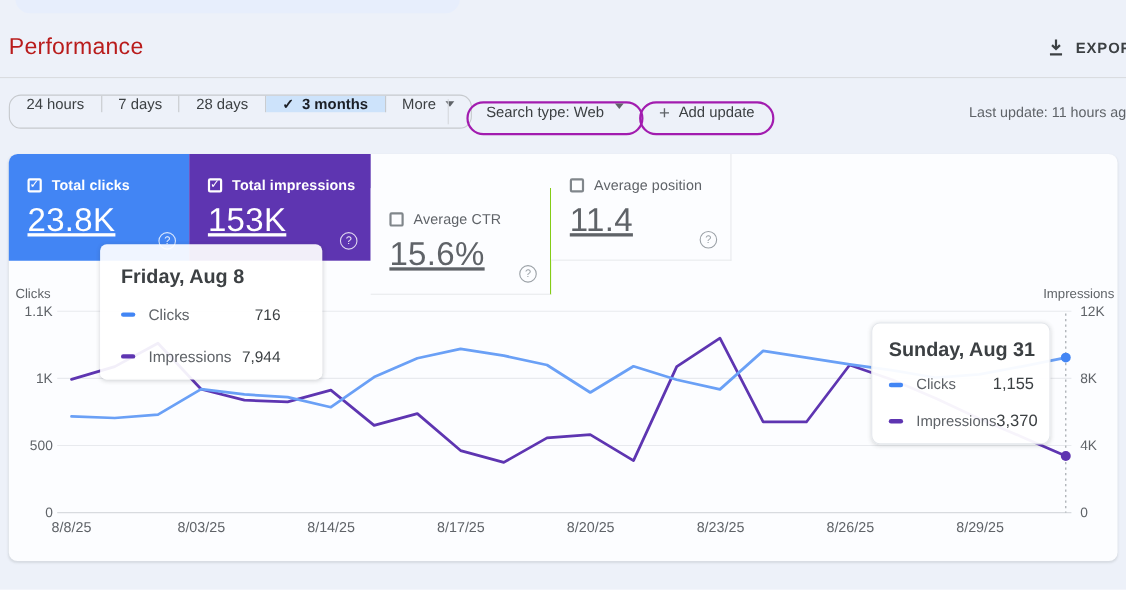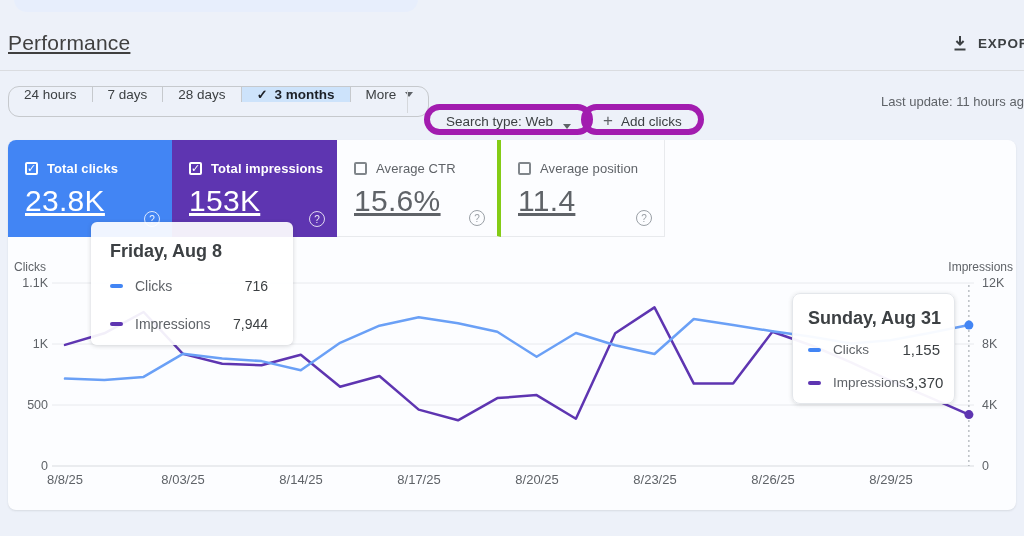--- a/index.html
+++ b/index.html
@@ -11,21 +11,21 @@
     color:#3c4043;
   }
   
   .topstrip {
     position:absolute; left:14px; top:-14px; width:404px; height:26px;
     background:#e7eefc; border-radius:14px;
   }
   
   .page-title {
     position:absolute; left:8px; top:31px;
-    font-size:21px; color:#404040; letter-spacing:.2px;text-decoration:underline;
+    font-size:21px; color:#b91c1c; letter-spacing:.2px;
   }
   .export-btn {
     position:absolute; left:952px; top:32px; height:22px;
     display:flex; align-items:center; gap:10px; cursor:pointer; white-space:nowrap;
   }
   .export-label { font-size:13.5px; font-weight:bold; color:#3c4043; letter-spacing:.8px; }
   .hdr-divider { position:absolute; left:0; top:70px; width:1024px; height:1px; background:#dadce0; }
 
   
   .seg-group {
@@ -40,23 +40,23 @@
   }
   .seg:last-child { border-right:none; }
   .seg.selected { background:#cde3fb; color:#1b1f26; font-weight:bold; }
   .seg .check { font-size:13px; color:#1b1f26; }
   .caret {
     width:0; height:0; border-left:4px solid transparent; border-right:4px solid transparent;
     border-top:5px solid #5f6368; display:inline-block; margin-left:2px;
   }
   .vsep { position:absolute; left:407px; top:90px; width:1px; height:23px; background:#d5d8dc; }
   .pill {
-    position:absolute; top:104px; height:31px;
-    display:flex; align-items:flex-end; gap:8px; padding:0 16px;
-    border:6px solid #a21caf; border-radius:16px; font-size:13.5px; color:#3c4043;
+    position:absolute; top:92px; height:31px;
+    display:flex; align-items:flex-start; gap:8px; padding:0 16px;
+    border:2px solid #a21caf; border-radius:16px; font-size:13.5px; color:#3c4043;
     cursor:pointer; white-space:nowrap;
   }
   .pill.searchtype { left:424px; }
   .pill.addfilter { left:581px; }
   .plus { font-size:17px; color:#5f6368; line-height:1; }
   .last-update {
     position:absolute; left:881px; top:94px; font-size:13px; color:#5f6368; white-space:nowrap;
   }
 
   
@@ -72,21 +72,21 @@
   .cbx {
     width:13px; height:13px; border-radius:2px; display:flex;
     align-items:center; justify-content:center; font-size:11px; line-height:1;
   }
   .cbx.on  { border:2px solid #fff; color:#fff; }
   .cbx.off { border:2px solid #80868b; color:transparent; }
   .tile .tlabel { font-size:13px; font-weight:bold; letter-spacing:.1px; }
   .tile .tvalue { position:absolute; left:17px; top:44px; font-size:30px; letter-spacing:.3px;text-decoration:underline; }
   .tile.c0 { left:0;     width:164px; background:#4285f4; border-radius:8px 0 0 0; color:#fff; }
   .tile.c1 { left:164px; width:165px; background:#5e35b1; color:#fff; }
-  .tile.c2 { left:329px; width:164px; background:#fcfdff; border-right:4px solid #84cc16; border-bottom:1px solid #e8eaed; }
+  .tile.c2 { left:329px; width:164px; background:#fcfdff; border-right:1px solid #84cc16; border-bottom:1px solid #e8eaed;margin-top:31px; }
   .tile.c3 { left:493px; width:164px; background:#fcfdff; border-right:1px solid #e8eaed; border-bottom:1px solid #e8eaed; }
   .tile.c2 .tlabel, .tile.c3 .tlabel { color:#5f6368; font-weight:normal; }
   .tile.c2 .tvalue, .tile.c3 .tvalue { color:#5f6368; }
   .helpq {
     position:absolute; right:12px; bottom:10px; width:16px; height:16px; border-radius:50%;
     font-size:10px; display:flex; align-items:center; justify-content:center; cursor:pointer;
   }
   .tile.c0 .helpq, .tile.c1 .helpq { border:1.5px solid rgba(255,255,255,.8); color:rgba(255,255,255,.9); }
   .tile.c2 .helpq, .tile.c3 .helpq { border:1.5px solid #9aa0a6; color:#9aa0a6; }
 
@@ -116,21 +116,21 @@
   .tt1 .tt-title { left:19px; top:19px; }
   .tt2 .tt-title { left:15px; top:14px; }
   .tt-row { position:absolute; left:0; right:0; display:flex; align-items:center; }
   .tt1 .row0 { top:56px; } .tt1 .row1 { top:94px; }
   .tt2 .row0 { top:47px; } .tt2 .row1 { top:80px; }
   .sw { width:13px; height:4px; border-radius:2px; flex:0 0 auto; }
   .sw.blue { background:#4285f4; } .sw.purple { background:#5e35b1; }
   .tt1 .sw { margin-left:19px; } .tt2 .sw { margin-left:15px; }
   .tt-label { margin-left:12px; font-size:14px; color:#5f6368; }
   .tt-value { margin-left:auto; font-size:14px; color:#3c4043; }
-  .tt1 .tt-value { margin-right:25px; } .tt2 .tt-value { margin-right:14px; }
+  .tt1 .tt-value { margin-right:38px; } .tt2 .tt-value { margin-right:14px; }
   .tt2 .tt-label { font-size:13.5px; } .tt2 .tt-value { font-size:15px; }
 </style>
 </head>
 <body>
 
 <div class="topstrip"></div>
 
 <div class="page-title">Performance</div>
 
 <div class="export-btn">
@@ -165,21 +165,21 @@
   </div>
 </div>
 <div class="vsep"></div>
 
 <div class="pill searchtype">
   <span>Search type: Web</span>
   <span class="caret"></span>
 </div>
 <div class="pill addfilter">
   <span class="plus">+</span>
-  <span>Add clicks</span>
+  <span>Add update</span>
 </div>
 <div class="last-update">Last update: 11 hours ago</div>
 
 <div class="main-card">
   <div class="tile c0">
     <div class="cbrow">
       <span class="cbx on">✓</span>
       <span class="tlabel">Total clicks</span>
     </div>
     <div class="tvalue">23.8K</div>

